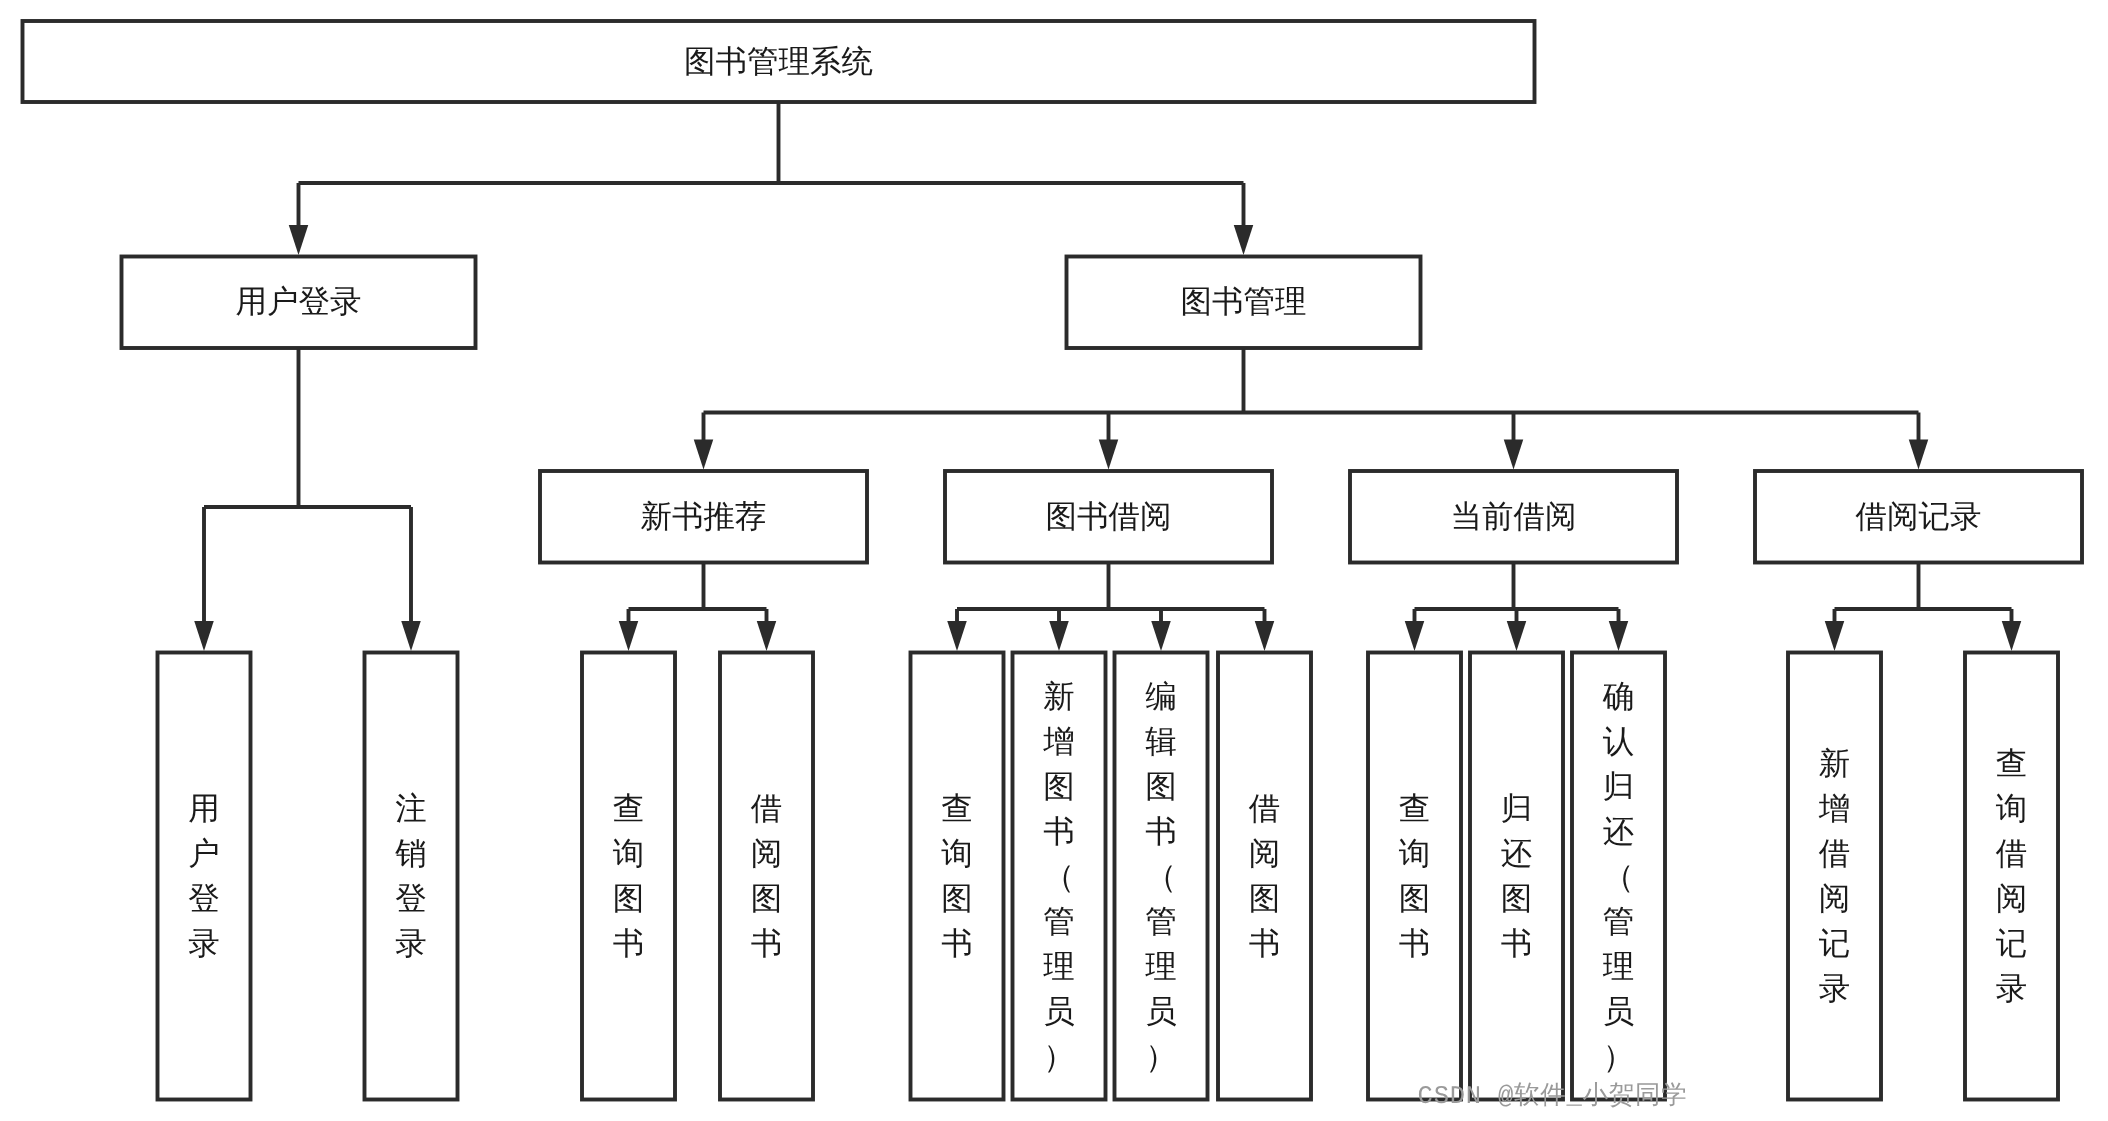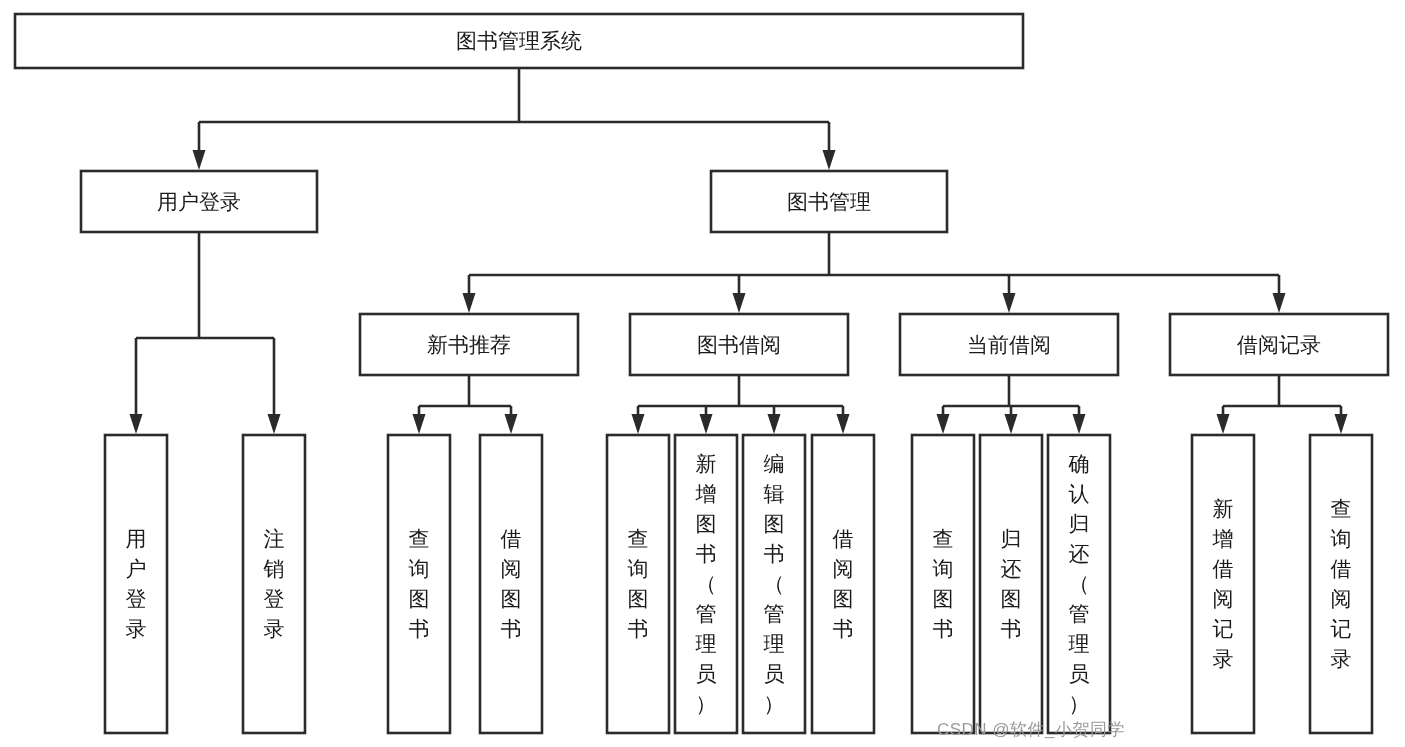--- a/index.html
+++ b/index.html
@@ -52,21 +52,21 @@
   .node-label-vertical {
     fill: #1a1a1a;
     font-family: "DejaVu Sans", "Liberation Sans", sans-serif;
     font-size: 21px;
     text-anchor: middle;
   }
   .watermark {
     position: absolute;
     right: 12px;
     bottom: 6px;
-    font-family: Liberation Sans, sans-serif;
+    font-family: Liberation Mono, monospace;
     font-size: 17px;
     color: #9a9a9a;
     letter-spacing: 0.5px;
     white-space: nowrap;
     pointer-events: none;
   }
 </style>
 </head>
 <body>
 

